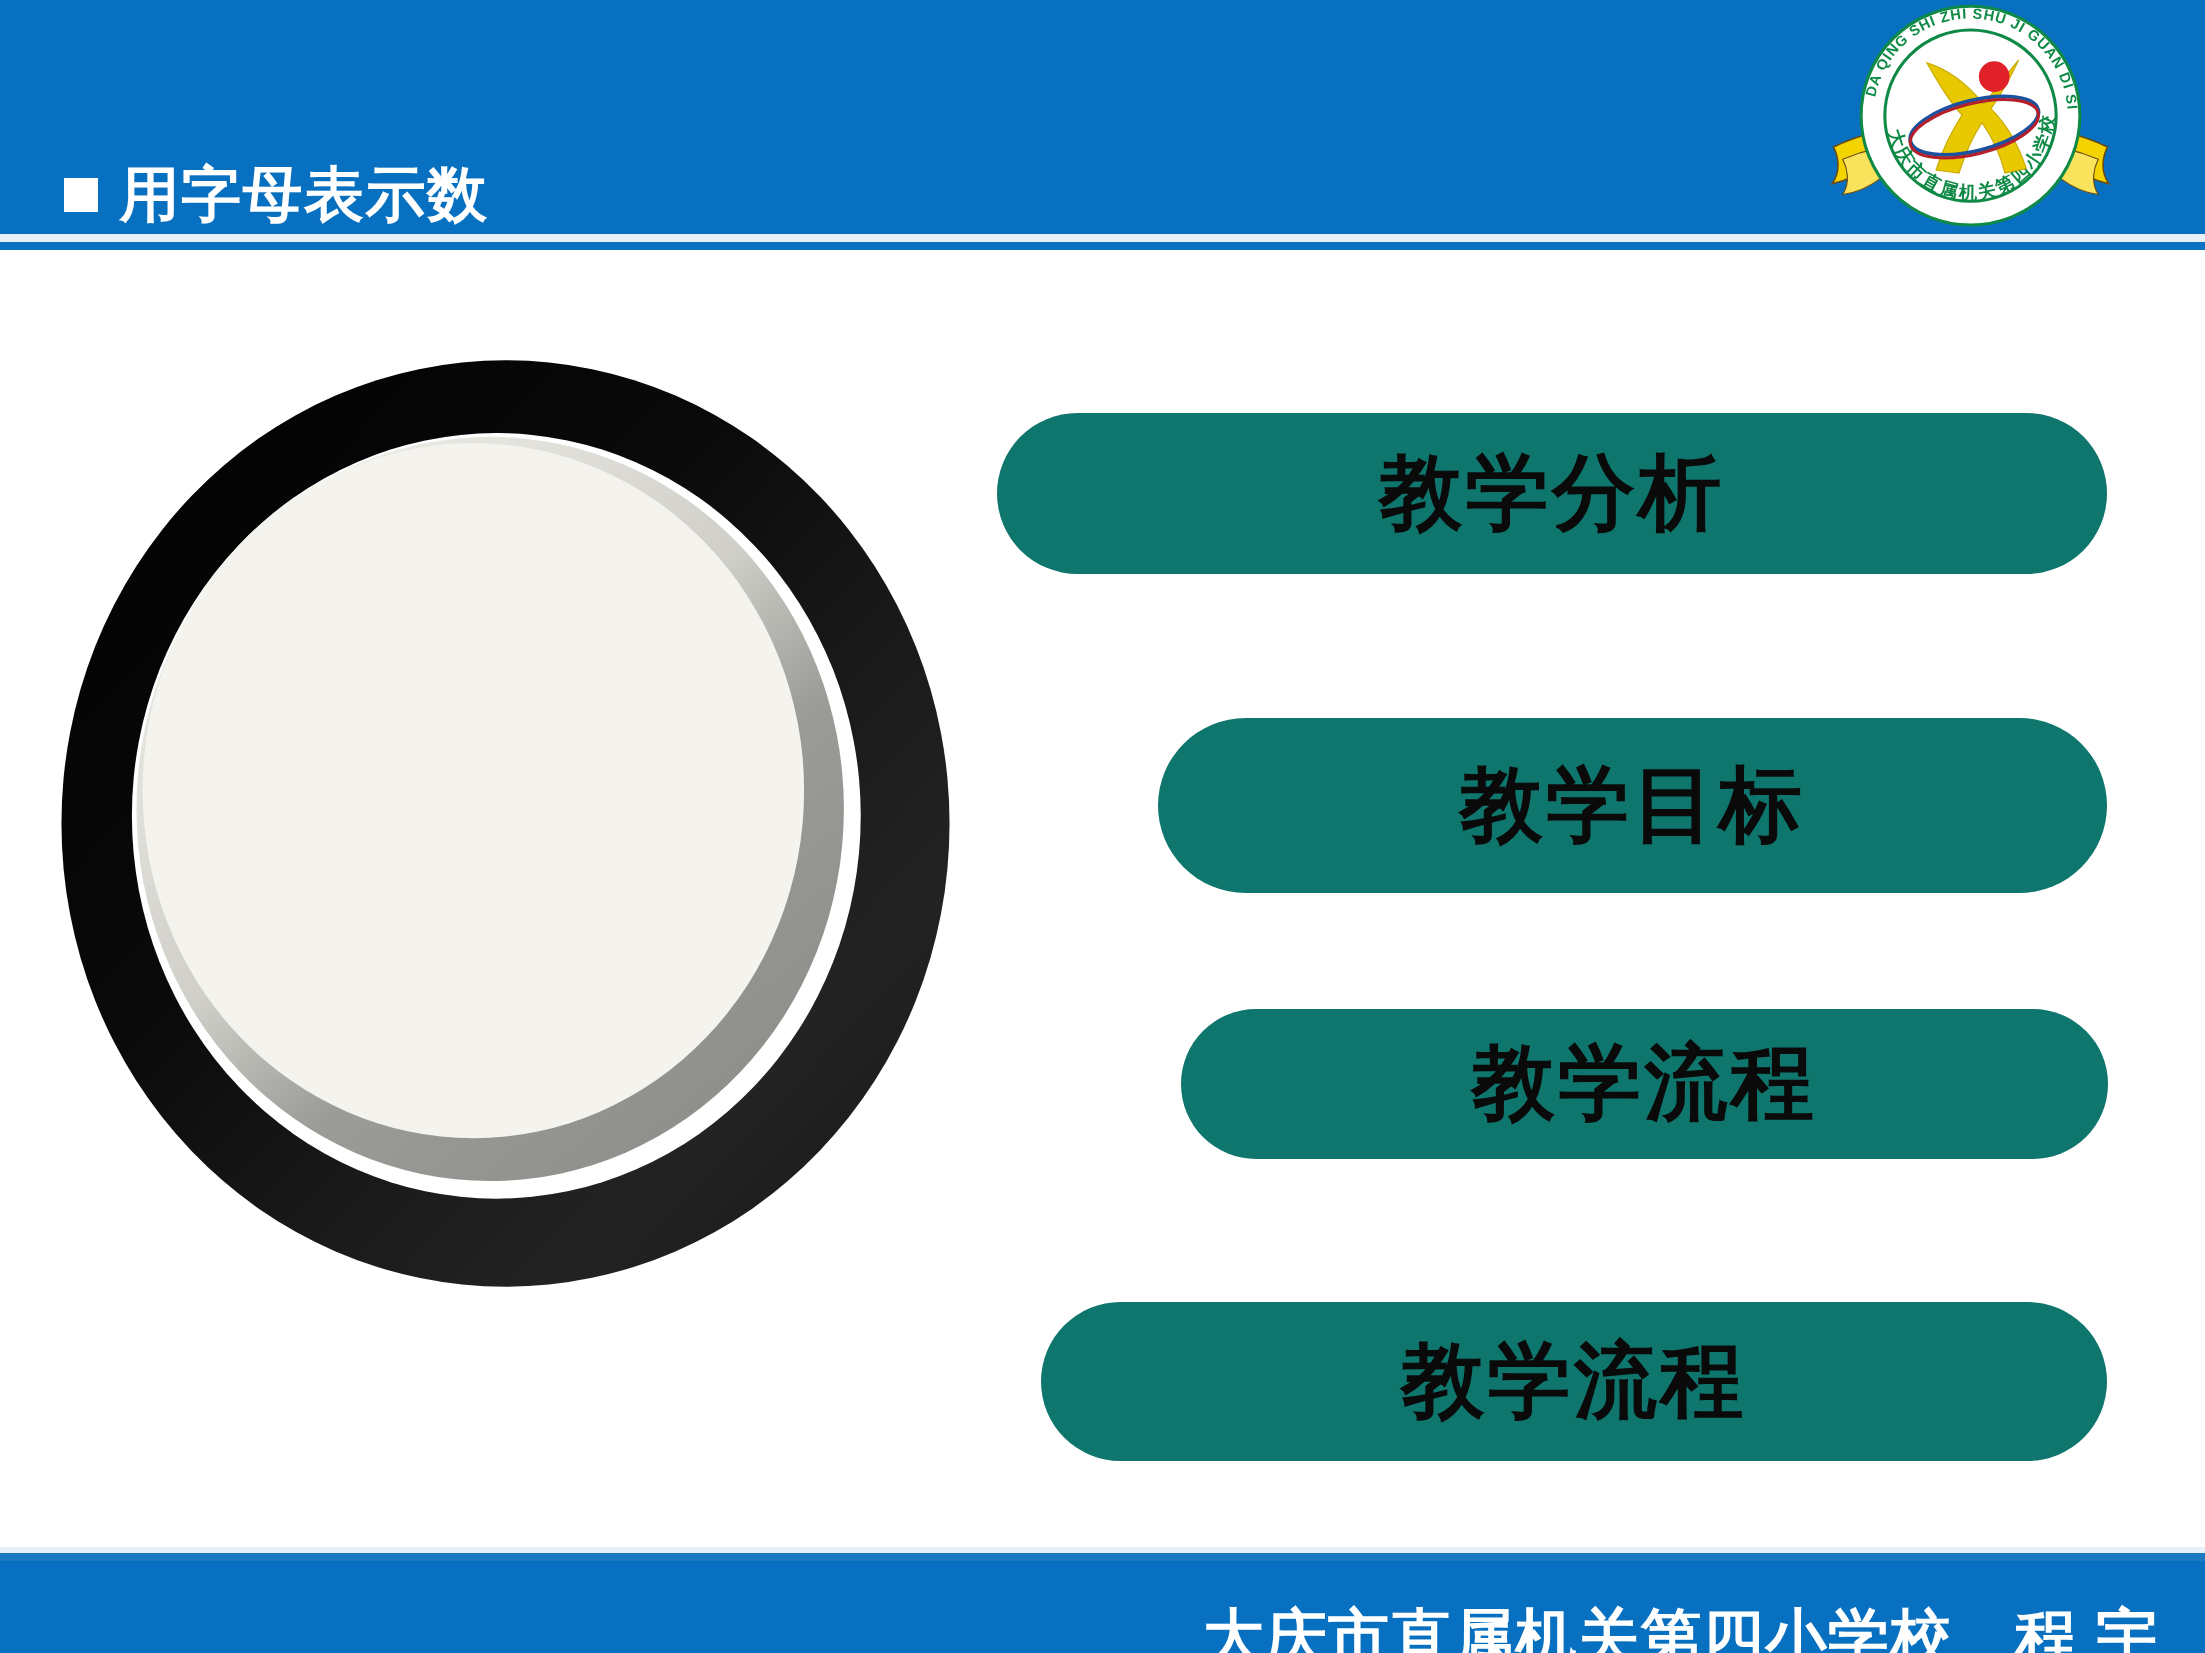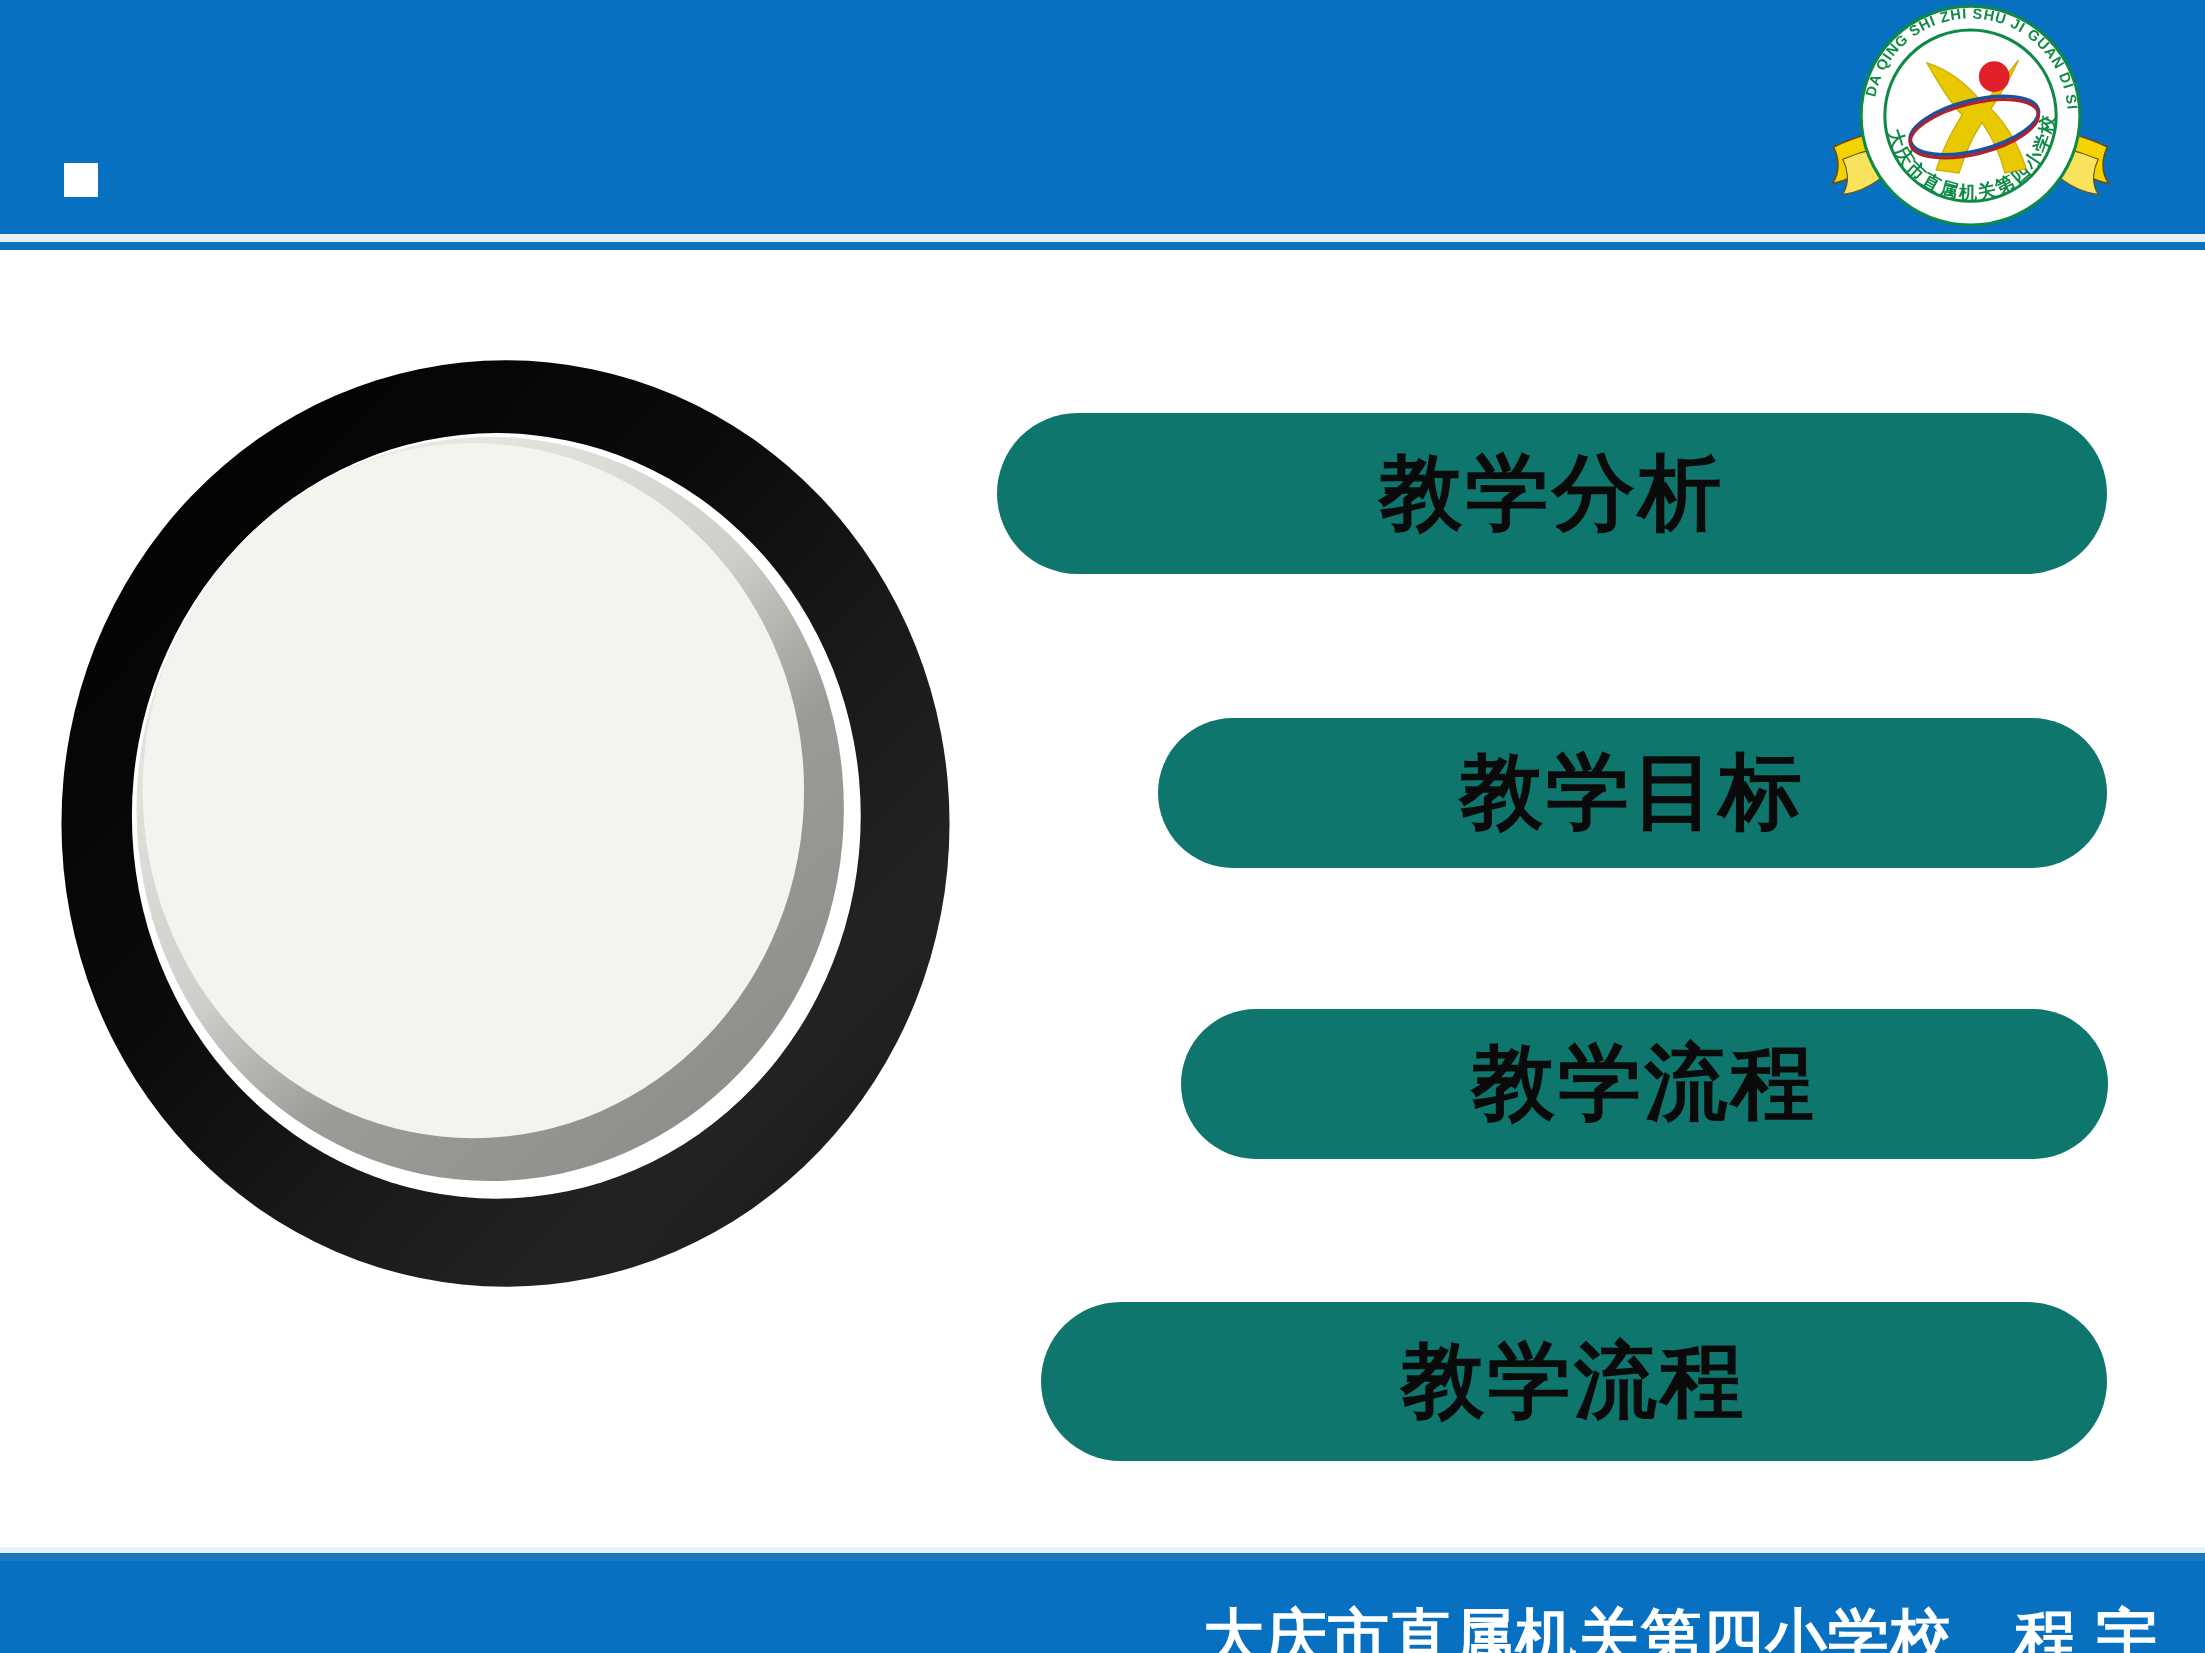--- a/index.html
+++ b/index.html
@@ -117,21 +117,21 @@
     display: flex;
     align-items: center;
     justify-content: center;
     font-family: "Liberation Serif", serif;
     font-weight: bold;
     color: #0a0a0a;
     letter-spacing: 0.04em;
     white-space: nowrap;
   }
   #pill-0 { left: 997px; top: 413px;  width: 1110px; height: 161px; font-size: 83px; }
-  #pill-1 { left: 1158px; top: 718px;  width: 949px; height: 150px; font-size: 83px; }
+  #pill-1 { left: 1158px; top: 718px;  width: 949px; height: 175px; font-size: 83px; }
   #pill-2 { left: 1181px; top: 1009px; width: 927px; height: 150px; font-size: 83px; }
   #pill-3 { left: 1041px; top: 1302px; width: 1066px; height: 159px; font-size: 83px; }
   .pill-label { display: block; }
 
   
   #footer-accent-light {
     position: absolute;
     left: 0;
     top: 1547px;
     width: 2205px;
@@ -176,20 +176,21 @@
 <body>
 
 <div id="slide">
 
   <div id="header-band"></div>
   <div id="header-accent-light"></div>
   <div id="header-accent-line"></div>
 
   <div id="header-title-wrap">
     <div id="header-bullet"></div>
+    <div id="header-title">用字母表示数</div>
   </div>
 
   <div id="logo">
     <svg width="283" height="245" viewBox="0 0 370 320" xmlns="http://www.w3.org/2000/svg">
 
       <g>
         <path d="M6 196 C60 170 110 166 160 184 C120 190 86 200 58 220 C40 232 22 240 4 244 C16 228 12 208 6 196 Z" fill="#f4d400" stroke="#6b4a12" stroke-width="2"></path>
         <path d="M18 212 C70 190 118 188 164 202 C124 208 92 218 66 238 C50 250 34 256 18 258 C28 242 24 224 18 212 Z" fill="#f9e25c" stroke="#6b4a12" stroke-width="1.5"></path>
         <path d="M364 196 C310 170 260 166 210 184 C250 190 284 200 312 220 C330 232 348 240 366 244 C354 228 358 208 364 196 Z" fill="#f4d400" stroke="#6b4a12" stroke-width="2"></path>
         <path d="M352 212 C300 190 252 188 206 202 C246 208 278 218 304 238 C320 250 336 256 352 258 C342 242 346 224 352 212 Z" fill="#f9e25c" stroke="#6b4a12" stroke-width="1.5"></path>

